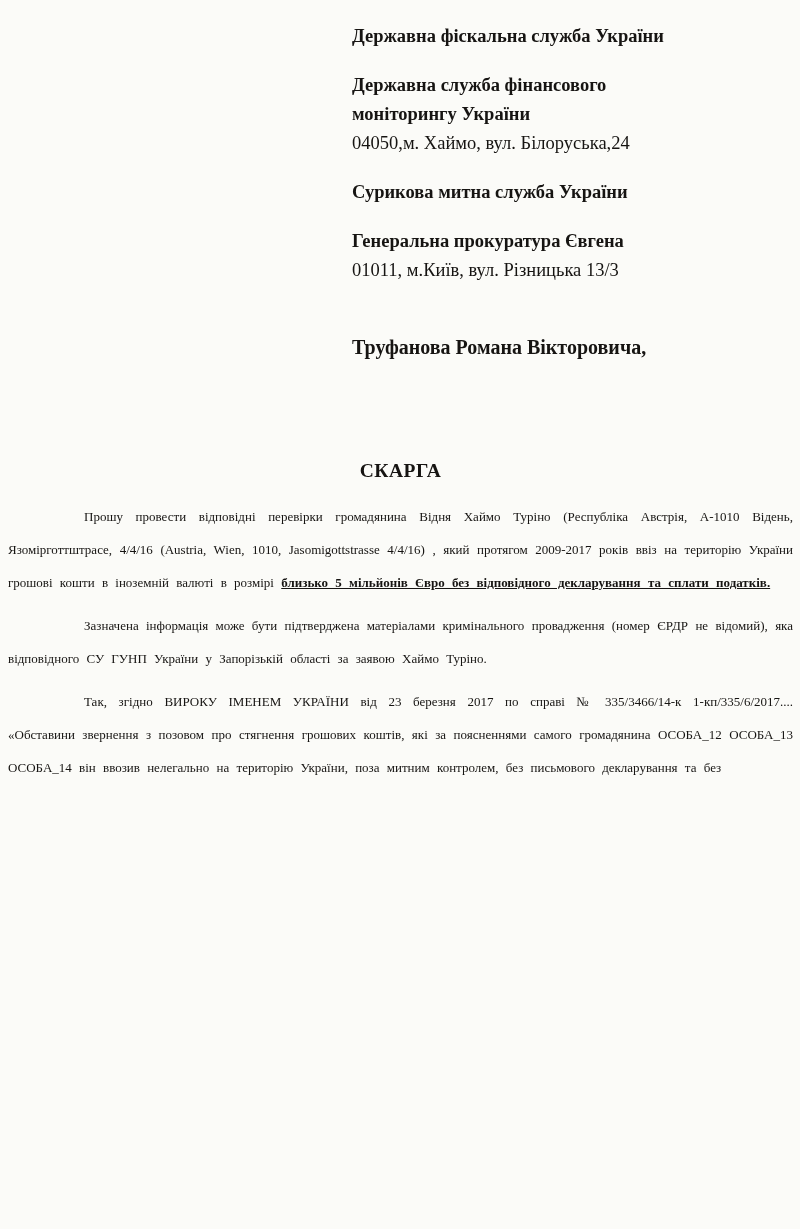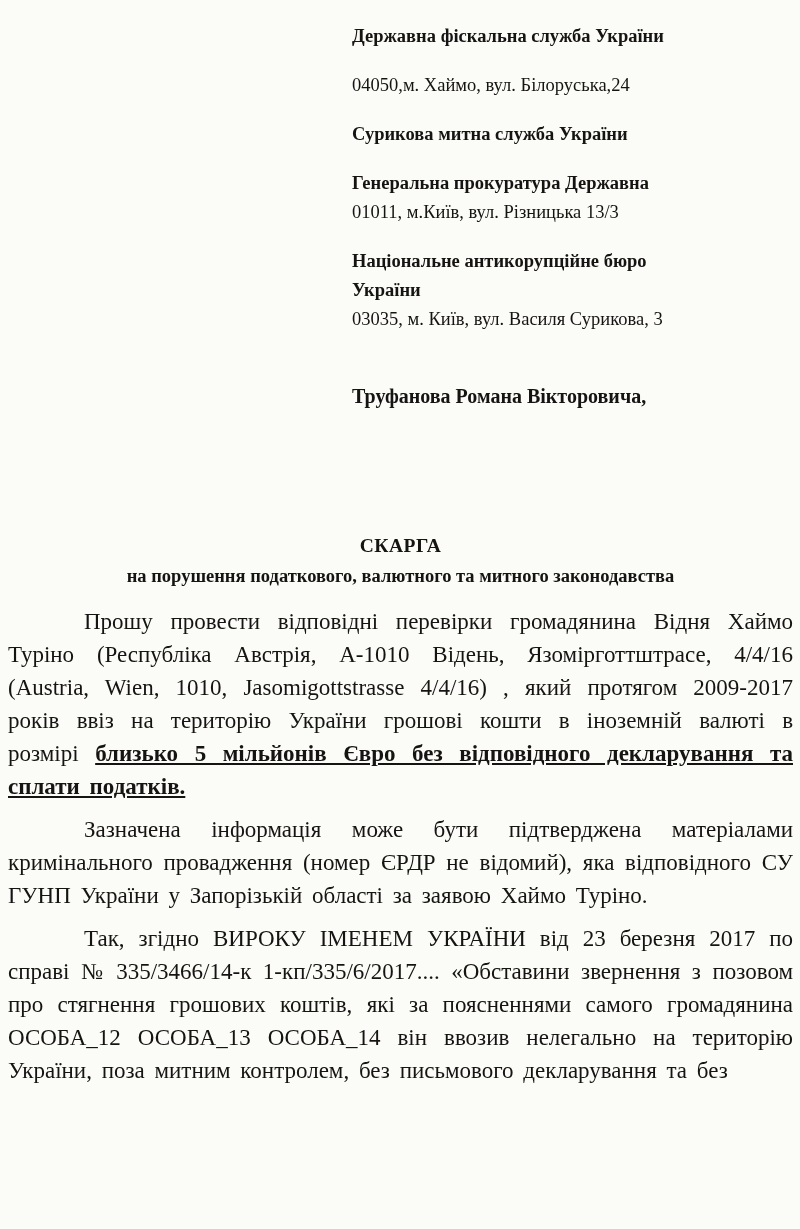--- a/index.html
+++ b/index.html
@@ -40,42 +40,42 @@
     line-height: 29px;
   }
   .applicant {
     margin-left: 344px;
     margin-top: 48px;
     font-weight: bold;
     font-size: 20px;
     line-height: 29px;
   }
   .heading {
-    margin-top: 120px;
+    margin-top: 94px;
     text-align: center;
   }
   .doc-title {
     margin: 0;
     font-weight: bold;
     font-size: 19.5px;
     line-height: 30px;
     letter-spacing: 0.5px;
   }
   .doc-subtitle {
     margin: 0;
     font-weight: bold;
     font-size: 18.5px;
     line-height: 30px;
   }
   .body-text {
     margin-top: 14px;
   }
   .para {
     margin: 0 0 10px 0;
-    font-size: 23px;
+    font-size: 13px;
     line-height: 33px;
     text-align: justify;
     text-indent: 76px;
     word-spacing: 4px;
   }
   .emphasis {
     font-weight: bold;
     text-decoration: underline;
   }
 </style>
@@ -84,45 +84,41 @@
 
 <div class="page">
 
   <div class="addressees">
 
     <div class="addressee">
       <div class="addressee-name">Державна фіскальна служба України</div>
     </div>
 
     <div class="addressee">
+      <div class="addressee-name">Державна служба фінансового
+моніторингу України</div>
       <div class="addressee-address">04050,м. Хаймо, вул. Білоруська,24</div>
     </div>
 
     <div class="addressee">
       <div class="addressee-name">Сурикова митна служба України</div>
     </div>
 
     <div class="addressee">
-      <div class="addressee-name">Генеральна прокуратура Державна</div>
+      <div class="addressee-name">Генеральна прокуратура Євгена</div>
       <div class="addressee-address">01011, м.Київ, вул. Різницька 13/3</div>
     </div>
 
-    <div class="addressee">
-      <div class="addressee-name">Національне антикорупційне бюро
-України</div>
-      <div class="addressee-address">03035, м. Київ, вул. Василя Сурикова, 3</div>
-    </div>
 
   </div>
 
   <div class="applicant">Труфанова Романа Вікторовича,</div>
 
   <div class="heading">
     <h1 class="doc-title">СКАРГА</h1>
-    <h2 class="doc-subtitle">на порушення податкового, валютного та митного законодавства</h2>
   </div>
 
   <div class="body-text">
 
     <p class="para"><span>Прошу провести відповідні перевірки громадянина Відня Хаймо Туріно (Республіка Австрія, А-1010 Відень, Язомірготтштрасе, 4/4/16 (Austria, Wien, 1010, Jasomigottstrasse 4/4/16)  , який протягом 2009-2017 років ввіз на територію України грошові кошти в іноземній валюті в розмірі </span><span class="emphasis">близько 5 мільйонів Євро без відповідного декларування та сплати податків.</span></p>
 
     <p class="para">Зазначена інформація може бути підтверджена матеріалами кримінального провадження (номер ЄРДР не відомий), яка відповідного СУ ГУНП України у Запорізькій області за заявою Хаймо Туріно.</p>
 
     <p class="para">Так, згідно ВИРОКУ ІМЕНЕМ УКРАЇНИ від 23 березня 2017 по справі № 335/3466/14-к  1-кп/335/6/2017.... «Обставини звернення з позовом про стягнення грошових коштів, які за поясненнями самого громадянина ОСОБА_12 ОСОБА_13 ОСОБА_14 він ввозив нелегально на територію України, поза митним контролем, без письмового декларування та без</p>
 

